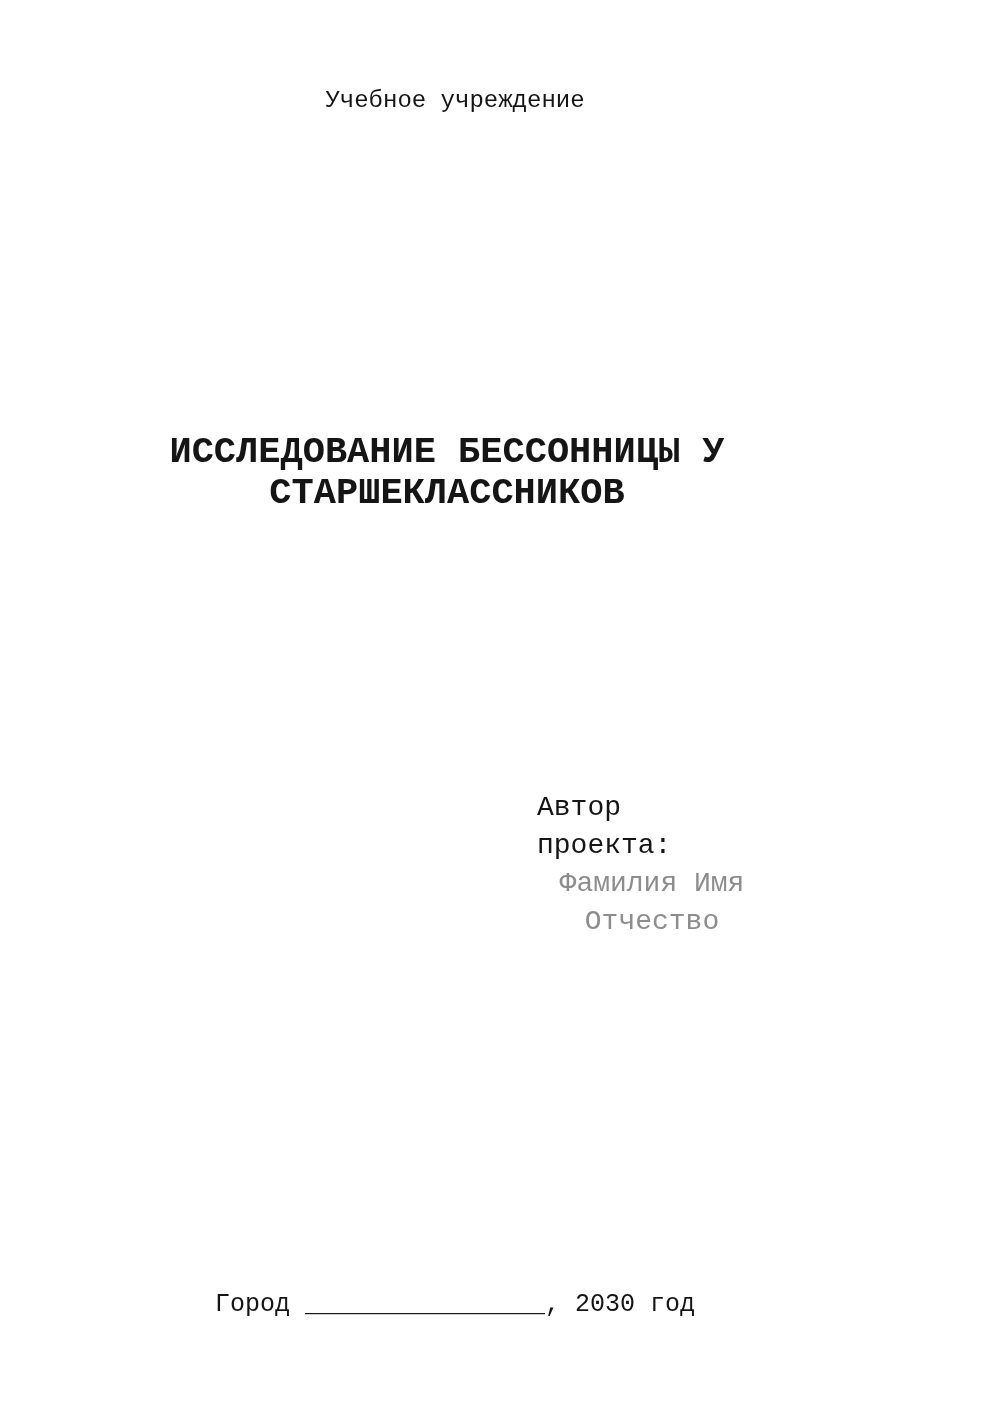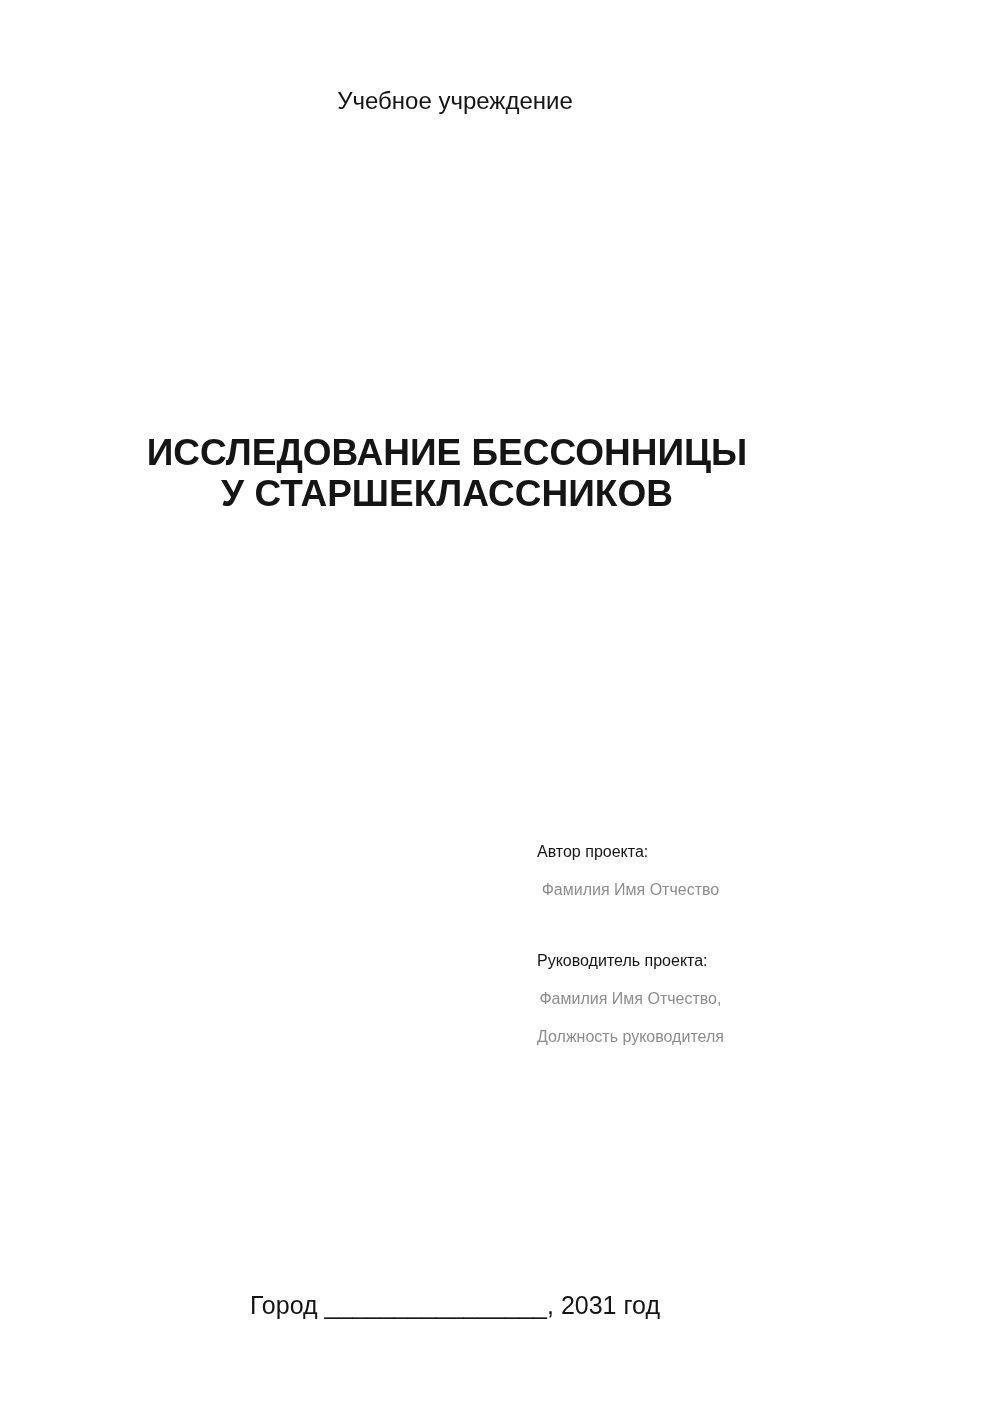--- a/index.html
+++ b/index.html
@@ -8,21 +8,21 @@
     --placeholder: #8d8d8d;
     --paper: #ffffff;
   }
   * { box-sizing: border-box; }
   html, body { margin: 0; padding: 0; background: var(--paper); }
   .page {
     position: relative;
     width: 838px;
     height: 1414px;
     background: var(--paper);
-    font-family: Liberation Sans, sans-serif;
+    font-family: Liberation Mono, monospace;
     color: var(--ink);
     overflow: hidden;
   }
   
   .content {
     position: absolute;
     left: 143px;
     right: 71px;
     top: 0;
     bottom: 0;
@@ -53,22 +53,22 @@
     left: 0;
     right: 16px;
     text-align: center;
     font-size: 37px;
     font-weight: bold;
     line-height: 41px;
   }
   .credits {
     position: absolute;
     left: 394px;
-    top: 833px;
-    font-size: 16px;
+    top: 789px;
+    font-size: 28px;
     line-height: 38px;
   }
   .credits p { margin: 0; }
   .supervisor-block { margin-top: 33px; }
   .placeholder-text { color: var(--placeholder); text-align: center; }
   .footer-line {
     position: absolute;
     top: 1289px;
     left: 0;
     right: 0;
@@ -86,23 +86,18 @@
     <div class="institution">Учебное учреждение</div>
 
 
     <h1 class="main-title" style="margin:0; font-size:37px;">ИССЛЕДОВАНИЕ БЕССОННИЦЫ У СТАРШЕКЛАССНИКОВ</h1>
 
     <div class="credits">
       <div class="author-block">
         <p>Автор проекта:</p>
         <p class="placeholder-text">Фамилия Имя Отчество</p>
       </div>
-      <div class="supervisor-block">
-        <p>Руководитель проекта:</p>
-        <p class="placeholder-text">Фамилия Имя Отчество,</p>
-        <p class="placeholder-text">Должность руководителя</p>
-      </div>
     </div>
 
-    <div class="footer-line">Город ________________, 2031 год</div>
+    <div class="footer-line">Город ________________, 2030 год</div>
 
   </div>
 </div>
 
 </body></html>

